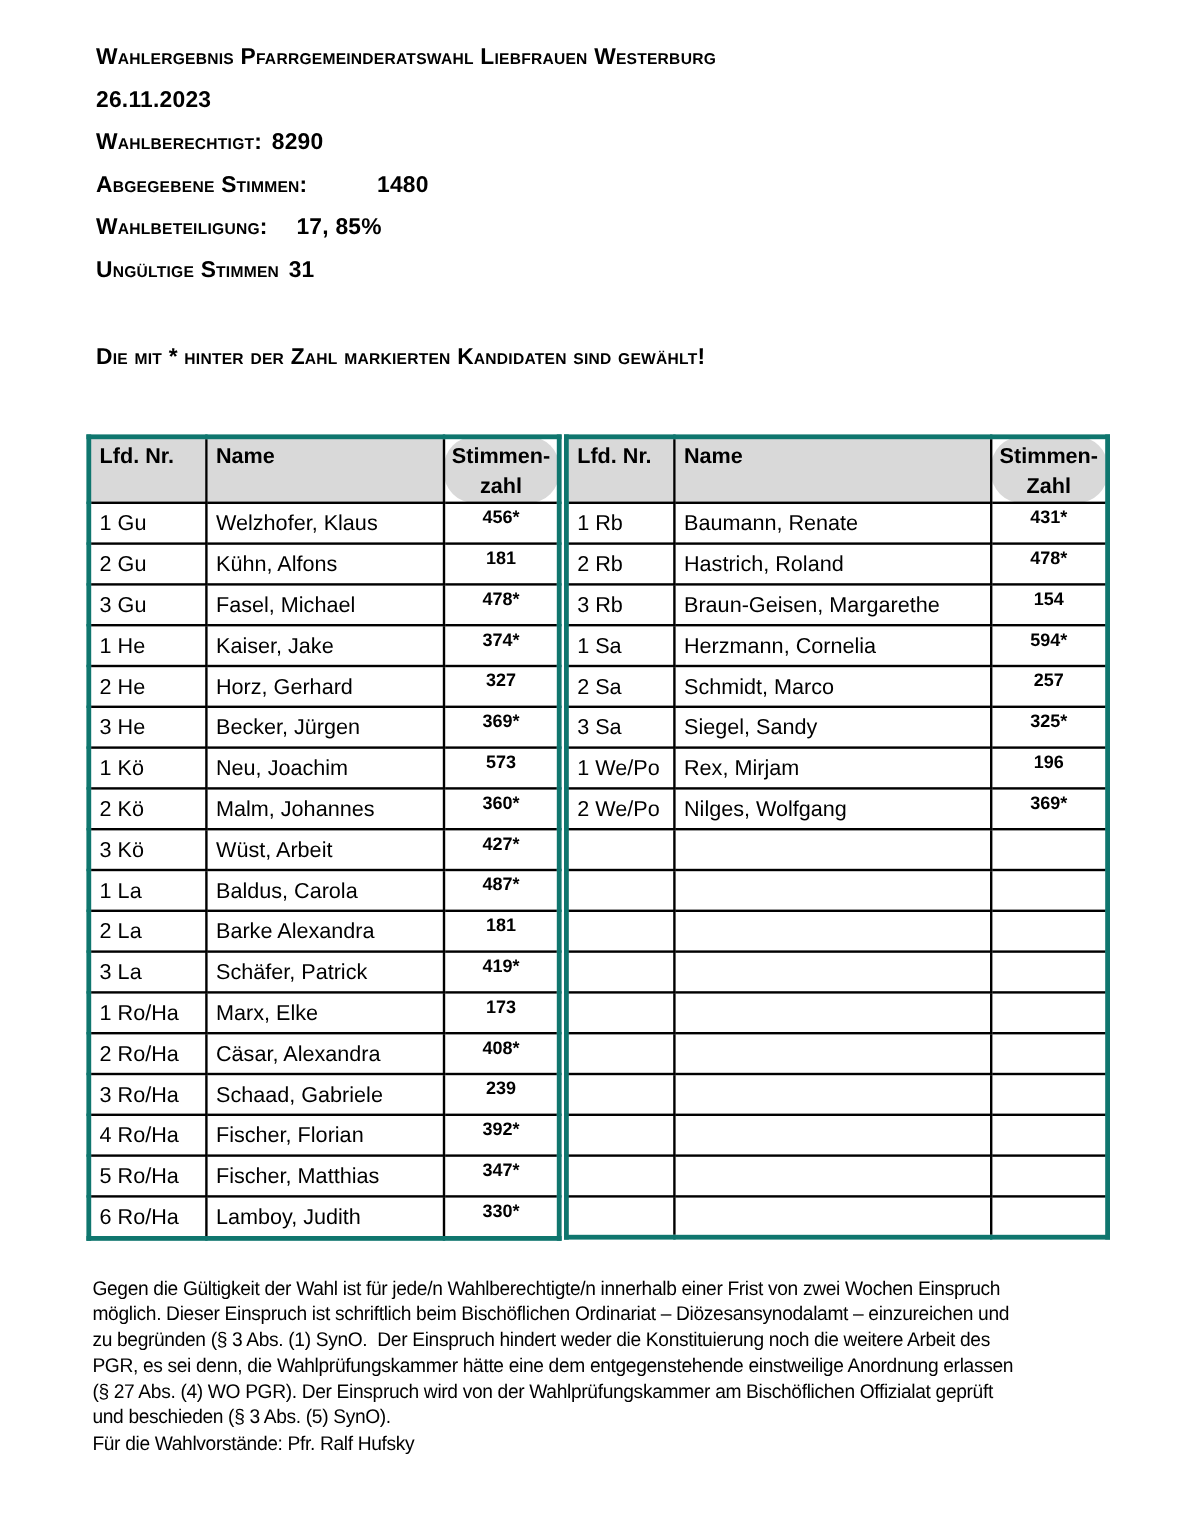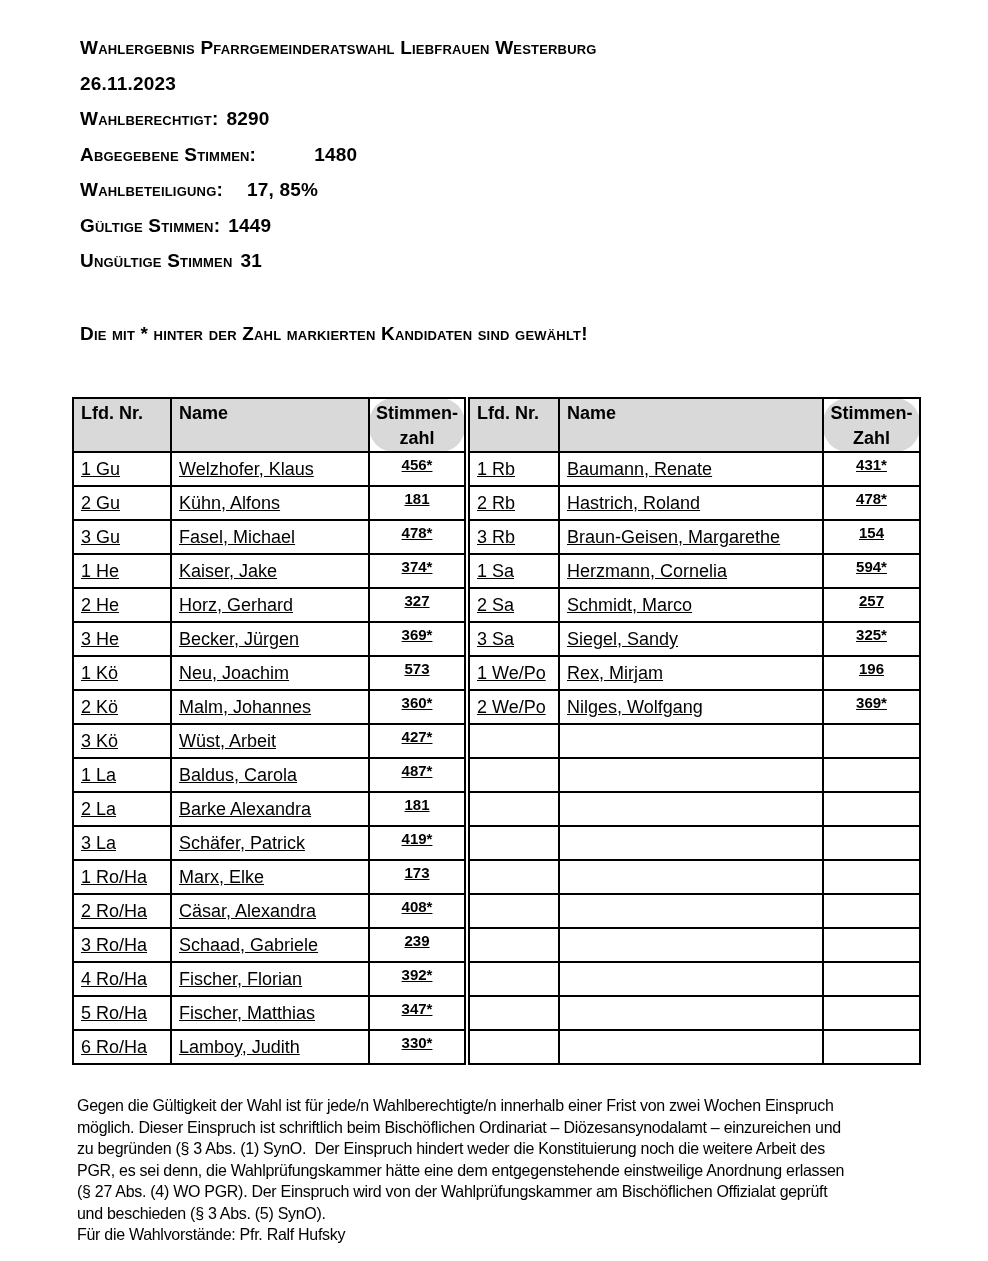--- a/index.html
+++ b/index.html
@@ -31,38 +31,38 @@
   .tables-wrap {
     display: flex;
     align-items: flex-start;
     margin-left: -8px;   
     margin-top: 46px;
     gap: 2px;
   }
   table.results {
     border-collapse: collapse;
     table-layout: fixed;
-    border: 1px solid #0f766e;
+    border: 4px solid #0f766e;
   }
   table.results th, table.results td {
     border: 2px solid #000;
     overflow: hidden;
   }
   table.results thead tr { height: 53px; }
   table.results th {
     background: #d9d9d9;
     font-size: 18px;
     font-weight: bold;
     text-align: left;
     vertical-align: top;
     padding: 4px 4px 2px 7px;
   }
   table.results th.th-votes { text-align: center; padding-left: 2px; padding-right: 2px; border-radius: 25px; }
   .th-line2 { text-align: center; margin-top: 4px; }
-  table.results tbody tr { height: 34px; text-decoration: underline; }
+  table.results tbody tr { height: 34px; }
   table.results td {
     font-size: 18px;
     vertical-align: bottom;
     padding: 2px 4px 5px 7px;
     white-space: nowrap;
   }
   table.results td.cell-votes {
     font-size: 15px;
     font-weight: bold;
     text-align: center;
@@ -88,21 +88,20 @@
 <body>
 
 <div class="page">
 
   <div class="doc-title">Wahlergebnis Pfarrgemeinderatswahl Liebfrauen Westerburg</div>
   <div class="doc-title">26.11.2023</div>
 
   <div class="stat-line"><span>Wahlberechtigt:</span><span class="stat-value v-gap-sm">8290</span></div>
   <div class="stat-line"><span>Abgegebene Stimmen:</span><span class="stat-value v-gap-lg">1480</span></div>
   <div class="stat-line"><span>Wahlbeteiligung:</span><span class="stat-value v-gap-md">17, 85%</span></div>
-  <div class="stat-line"><span>Gültige Stimmen:</span><span class="stat-value v-gap-sm">1449</span></div>
   <div class="stat-line"><span>Ungültige Stimmen</span><span class="stat-value v-gap-sm">31</span></div>
 
   <div class="note-line">Die mit * hinter der Zahl markierten Kandidaten sind gewählt!</div>
 
   <div class="tables-wrap">
 
     <table class="results">
       <colgroup>
           <col style="width:98px">
           <col style="width:198px">

